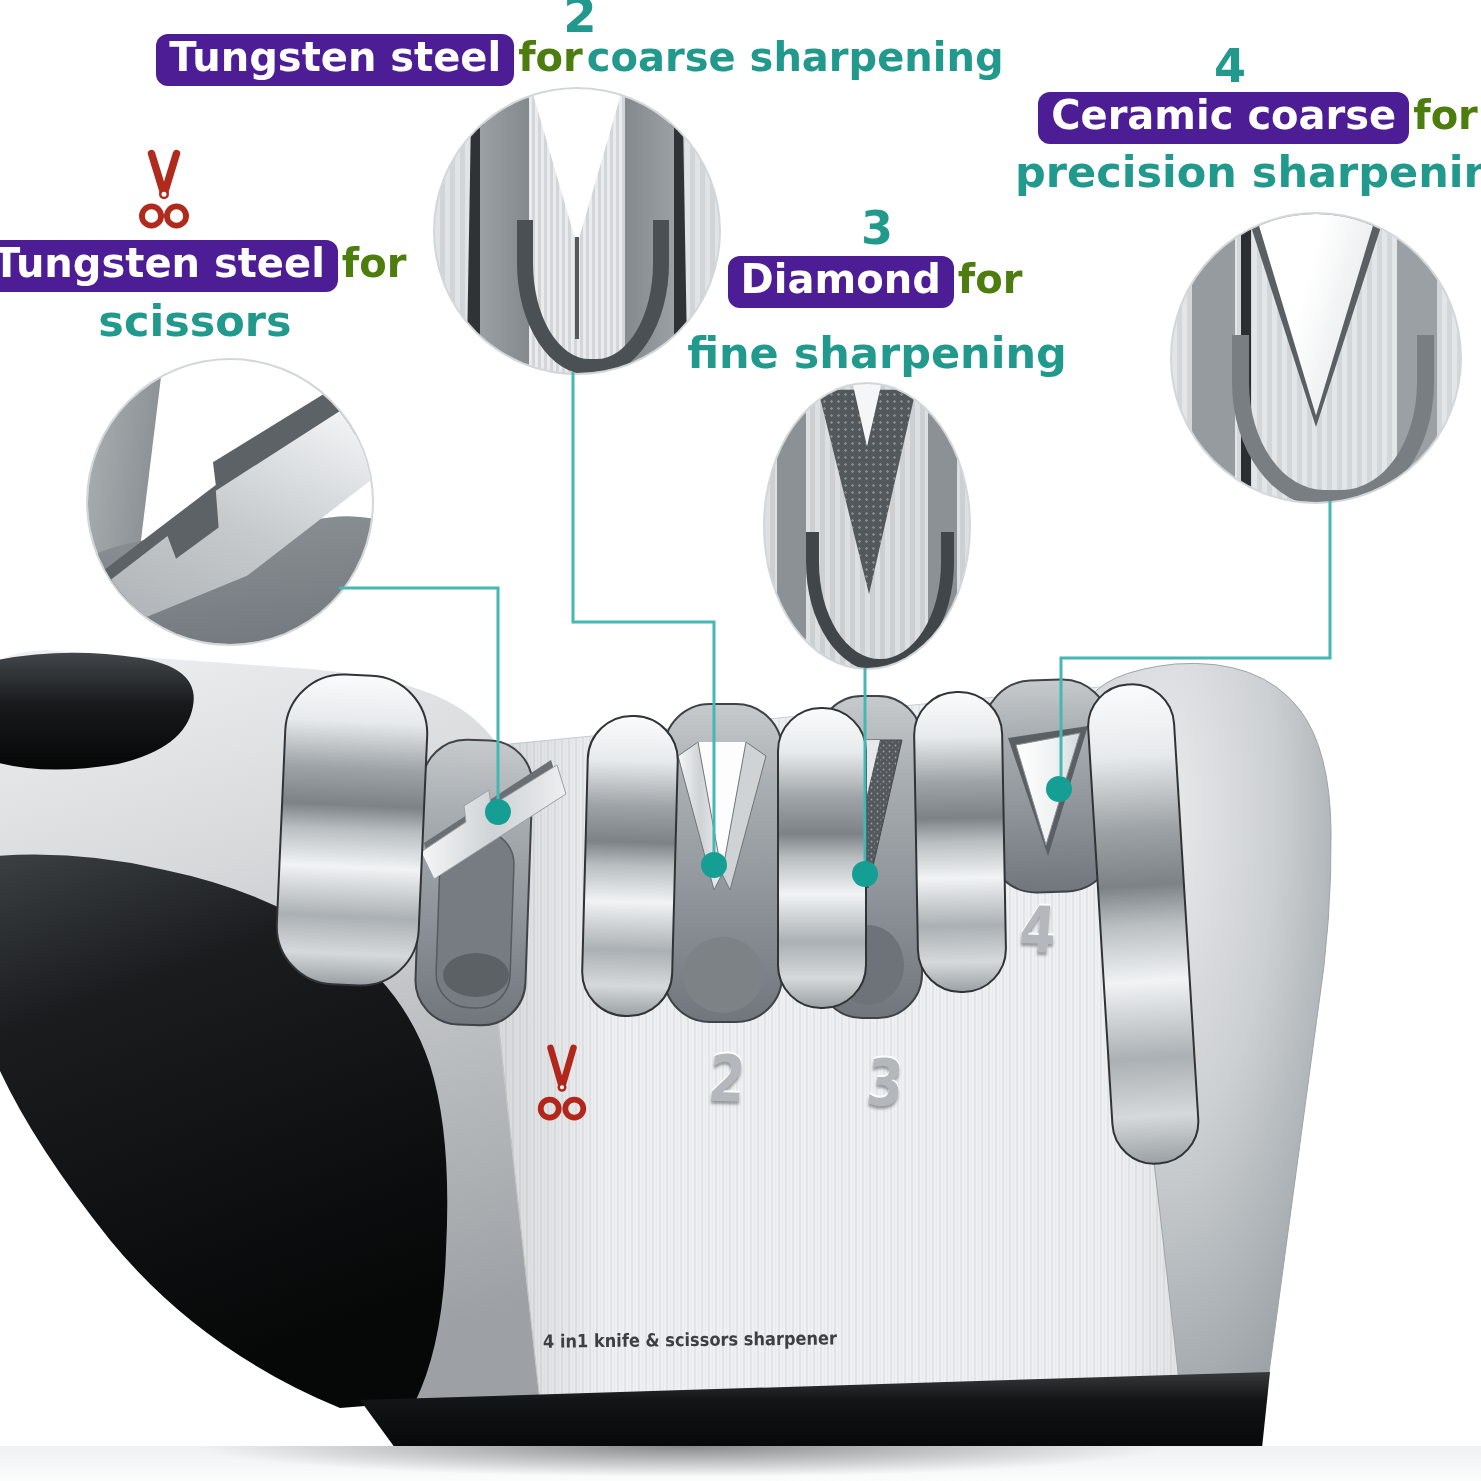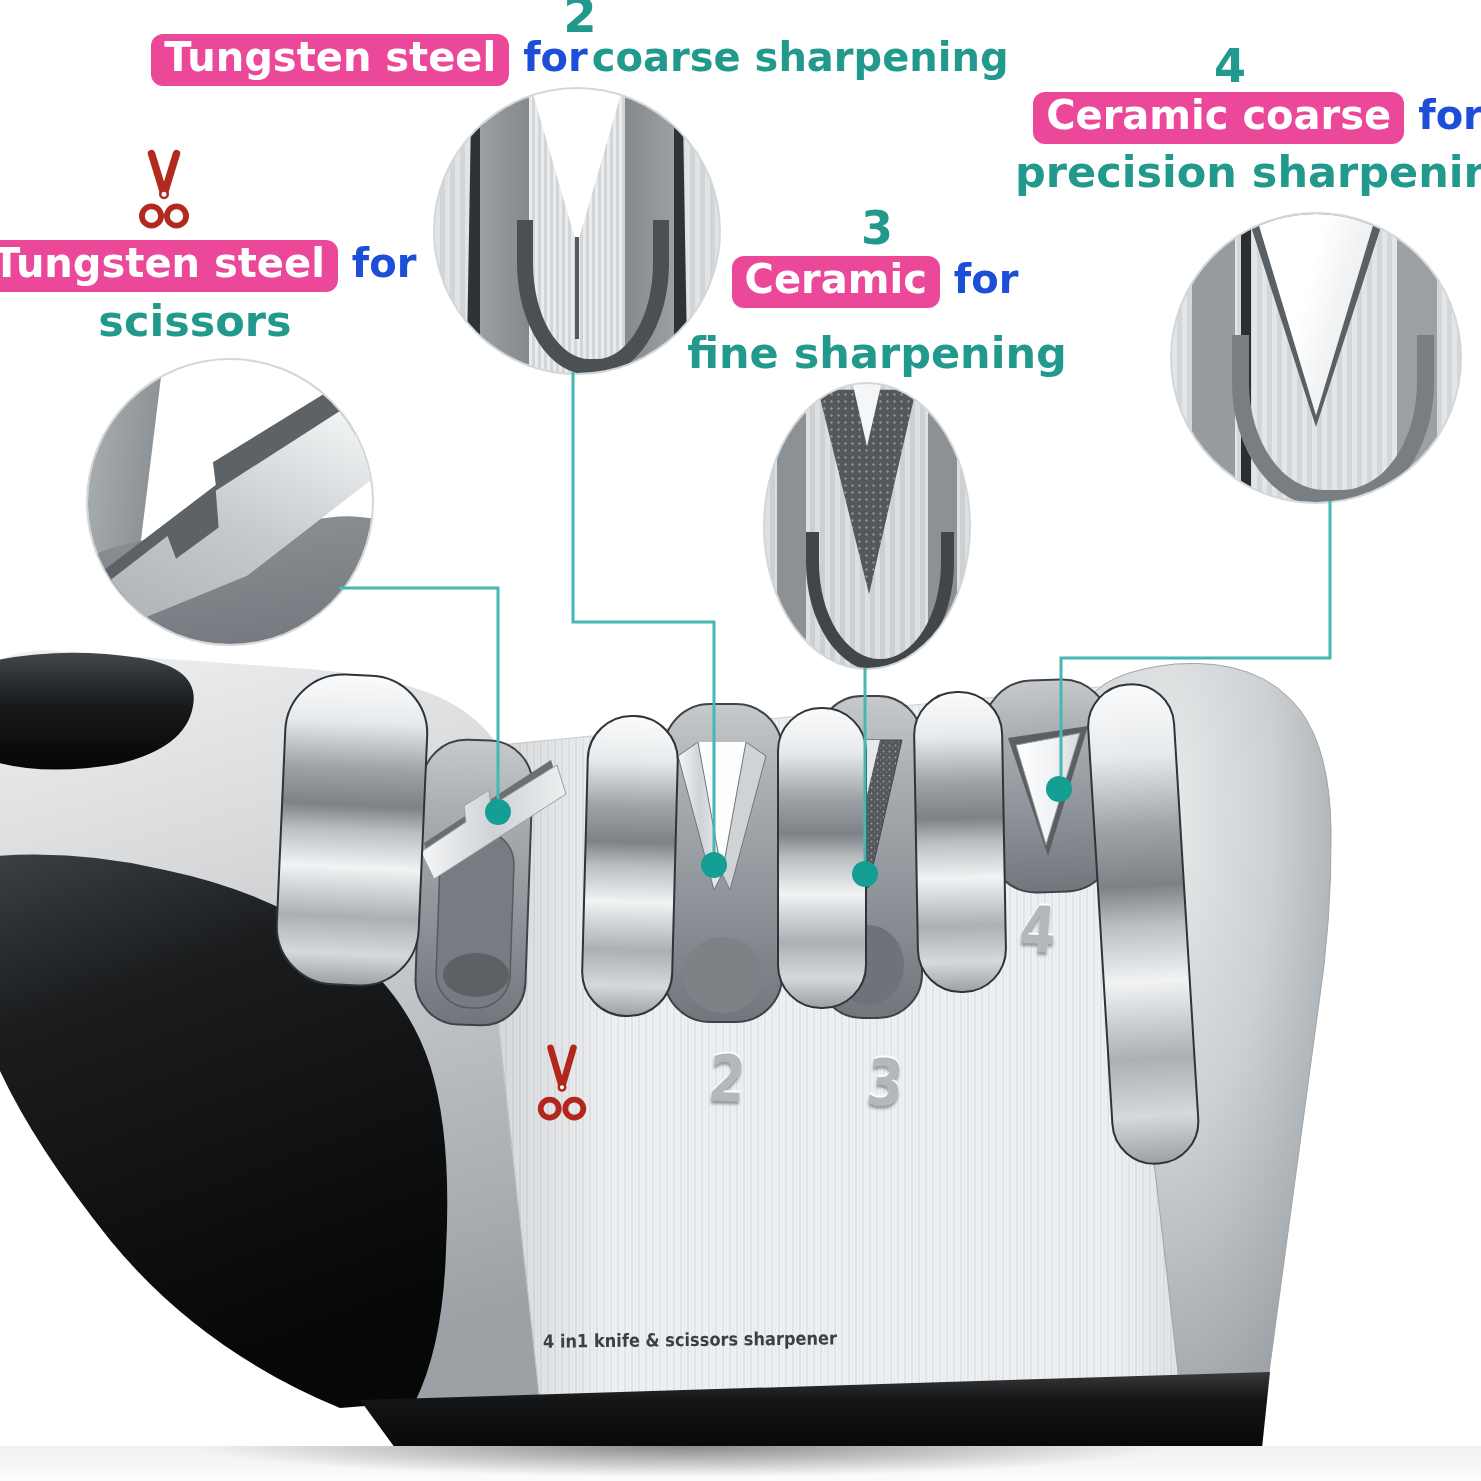--- a/index.html
+++ b/index.html
@@ -4,23 +4,23 @@
 <style>
   html,body{margin:0;padding:0;background:#fff;}
   .stage{position:relative;width:1481px;height:1481px;background:#ffffff;overflow:hidden;
          font-family:"DejaVu Sans","Liberation Sans",sans-serif;}
   .abs{position:absolute;}
 
   
   .t{position:absolute;text-align:center;white-space:nowrap;font-weight:bold;line-height:1.15;}
   .num{color:#21998c;font-size:48px;}
   .emph{color:#21998c;text-align:center;}
-  .forword{color:#1d4ed8;padding:0 4px;}
-  .badge{display:inline-block;background:#ec4899;color:#ffffff;border-radius:12px;
-         padding:0 13px 5px;margin-right:10px;line-height:1.18;}
+  .forword{color:#4d7c0f;padding:0 4px;}
+  .badge{display:inline-block;background:#4c1d95;color:#ffffff;border-radius:12px;
+         padding:0 13px 5px;margin-right:0;line-height:1.18;}
   .a2-num{left:430px;top:-12px;width:300px;}
   .a2-line{left:110px;top:34px;width:940px;font-size:40px;}
   .as-icon{left:139px;top:146px;width:50px;height:90px;}
   .as-line1{left:-20px;top:240px;width:430px;font-size:40px;}
   .as-line2{left:-20px;top:297px;width:430px;font-size:43px;}
   .a3-num{left:727px;top:202px;width:300px;font-size:46px;}
   .a3-line1{left:577px;top:256px;width:600px;font-size:40px;}
   .a3-line2{left:577px;top:329px;width:600px;font-size:43px;}
   .a4-num{left:1080px;top:40px;width:300px;font-size:46px;}
   .a4-line1{left:945px;top:92px;width:630px;font-size:40px;}
@@ -105,21 +105,21 @@
   </div>
   <div class="t as-line2 emph">scissors</div>
 
   <div class="t num a2-num">2</div>
   <div class="t a2-line">
     <span class="badge">Tungsten steel</span><span class="forword">for</span><span class="emph">coarse sharpening</span>
   </div>
 
   <div class="t num a3-num">3</div>
   <div class="t a3-line1">
-    <span class="badge">Ceramic</span><span class="forword">for</span>
+    <span class="badge">Diamond</span><span class="forword">for</span>
   </div>
   <div class="t a3-line2 emph">fine sharpening</div>
 
   <div class="t num a4-num">4</div>
   <div class="t a4-line1">
     <span class="badge">Ceramic coarse</span><span class="forword">for</span>
   </div>
   <div class="t a4-line2 emph">precision sharpening</div>
 
   <div class="det d1">

